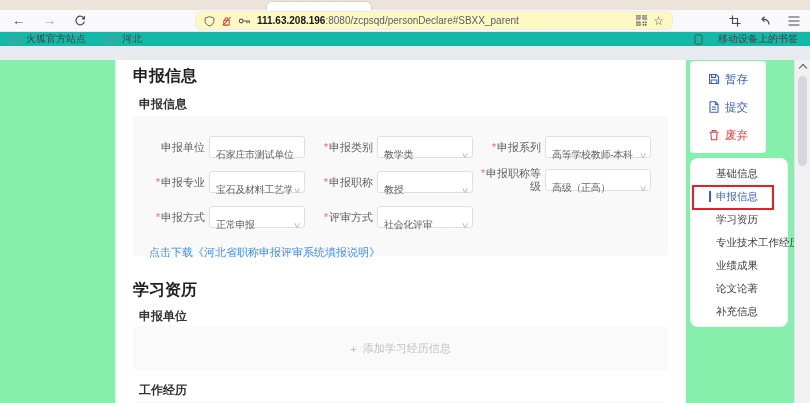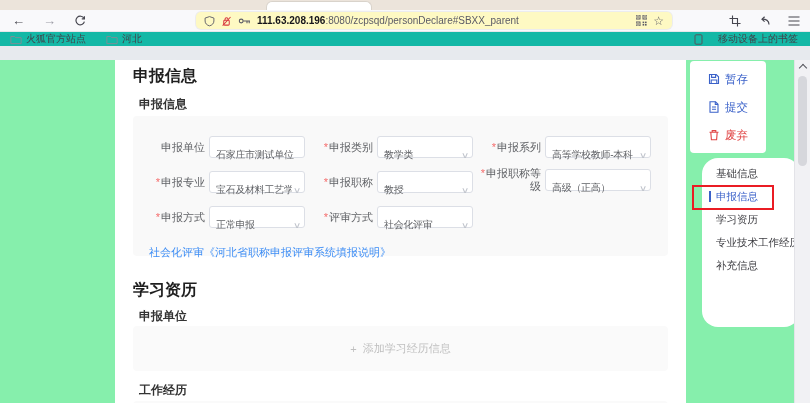--- a/index.html
+++ b/index.html
@@ -50,22 +50,22 @@
   .dl-link{display:inline-block;margin:8px 0 0 6px;font-size:11px;color:var(--link-blue,#3d8df5);cursor:pointer;}
   .add-panel{position:absolute;left:18px;top:266px;width:535px;height:45px;background:#fafafa;border-radius:4px;
     display:flex;align-items:center;justify-content:center;gap:6px;font-size:11px;color:#bfbfbf;cursor:pointer;}
   .bottom-panel{position:absolute;left:18px;top:341px;width:535px;height:15px;background:#fafafa;border-radius:4px 4px 0 0;}
   
   .action-panel{position:absolute;left:690px;top:1px;width:76px;height:92px;background:#fff;border-radius:4px;
     display:flex;flex-direction:column;justify-content:center;padding:4px 12px;box-sizing:border-box;}
   .abtn{display:flex;align-items:center;justify-content:center;gap:5px;height:28px;
     font-size:11.5px;color:var(--primary-blue,#3a61c9);cursor:pointer;}
   .abtn.danger{color:var(--danger-red,#e04444);}
-  .nav-panel{position:absolute;left:690px;top:98px;width:98px;height:169px;background:#fff;border-radius:16px;
-    padding:4px 0;box-sizing:border-box;margin-left:12px;}
+  .nav-panel{position:absolute;left:690px;top:98px;width:98px;height:169px;background:#fff;border-radius:8px;
+    padding:4px 12px;box-sizing:border-box;}
   .nitem{height:23px;line-height:23px;padding-left:14px;font-size:10.5px;color:#3c3c41;
     white-space:nowrap;position:relative;cursor:pointer;}
   .nitem.active{color:var(--primary-blue,#3a61c9);}
   .nitem.active::before{content:'';position:absolute;left:7px;top:6px;width:2px;height:11px;
     background:var(--primary-blue,#3a61c9);}
   .annotation{position:absolute;left:692px;top:125px;width:82px;height:25px;
     border:2px solid var(--annotation-red,#ea1c24);box-sizing:border-box;pointer-events:none;}
   
   .scrollbar{position:absolute;left:794px;top:0;width:16px;height:356px;background:#f1f1f4;
     border-left:1px solid #e3e3e8;box-sizing:border-box;}
@@ -235,21 +235,21 @@
         </div>
         <div class="fgroup">
           <div class="flabel"><span class="req">*</span><span>评审方式</span></div>
           <div class="fcontrol w">
               <span class="val">社会化评审</span>
               <span class="chev">∨</span>
             </div>
         </div>
       </div>
 
-      <span class="dl-link">社会化评审《河北省职称申报评审系统填报说明》</span>
+      <span class="dl-link">点击下载《河北省职称申报评审系统填报说明》</span>
     </div>
 
     <div class="sec-title" style="top:220px">学习资历</div>
     <div class="sec-sub" style="top:248px">申报单位</div>
 
     <div class="add-panel">
       <span>+</span>
       <span>添加学习经历信息</span>
     </div>
 
@@ -281,20 +281,22 @@
       </svg>
       <span>废弃</span>
     </div>
   </div>
 
   <div class="nav-panel">
     <div class="nitem">基础信息</div>
     <div class="nitem active">申报信息</div>
     <div class="nitem">学习资历</div>
     <div class="nitem">专业技术工作经历</div>
+    <div class="nitem">业绩成果</div>
+    <div class="nitem">论文论著</div>
     <div class="nitem">补充信息</div>
   </div>
 
   <div class="annotation"></div>
 
   <div class="scrollbar">
     <div class="sb-arrow"></div>
     <div class="sb-thumb"></div>
   </div>
 </div>

